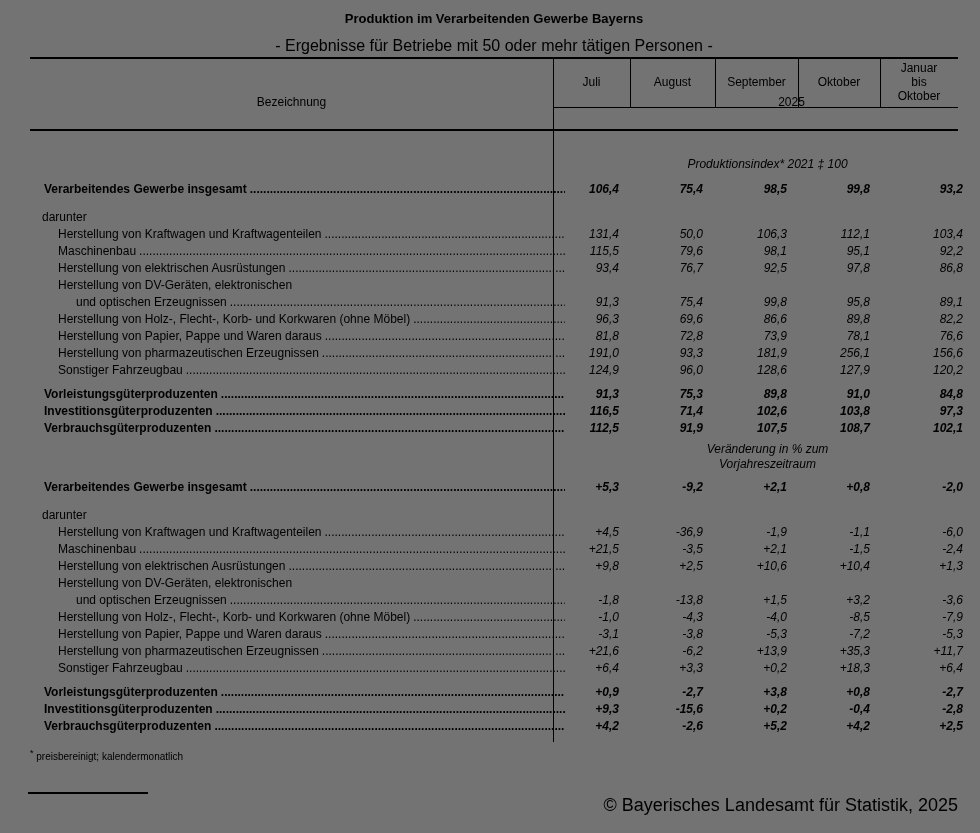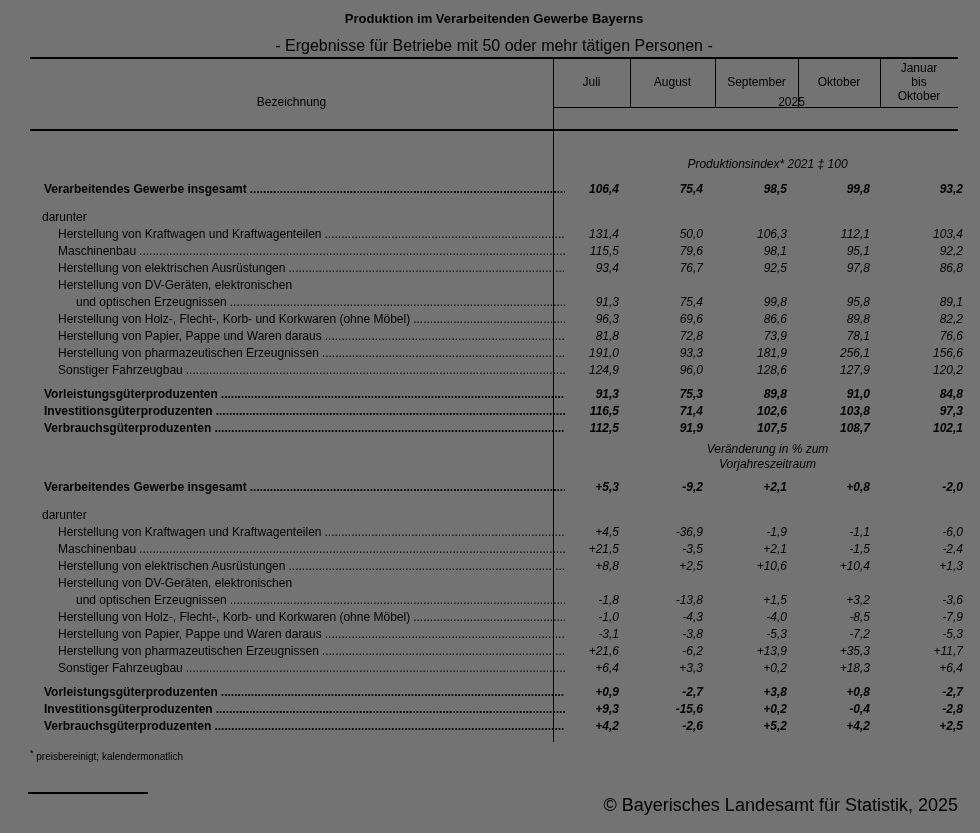--- a/index.html
+++ b/index.html
@@ -281,21 +281,21 @@
             <div class="val c1">-3,5</div>
             <div class="val c2">+2,1</div>
             <div class="val c3">-1,5</div>
             <div class="val c4">-2,4</div>
           </div>
           <div class="row item">
             <div class="lab-cell">
               <span class="lab">Herstellung von elektrischen Ausrüstungen</span>
               <span class="dots">............................................................................................................................................................................................................................................................................................................</span>
             </div>
-            <div class="val c0">+8,8</div>
+            <div class="val c0">+9,8</div>
             <div class="val c1">+2,5</div>
             <div class="val c2">+10,6</div>
             <div class="val c3">+10,4</div>
             <div class="val c4">+1,3</div>
           </div>
           <div class="row itemwrap">
             <div class="lab-cell">
               <span class="lab">Herstellung von DV-Geräten, elektronischen</span>
             </div>
           </div>

